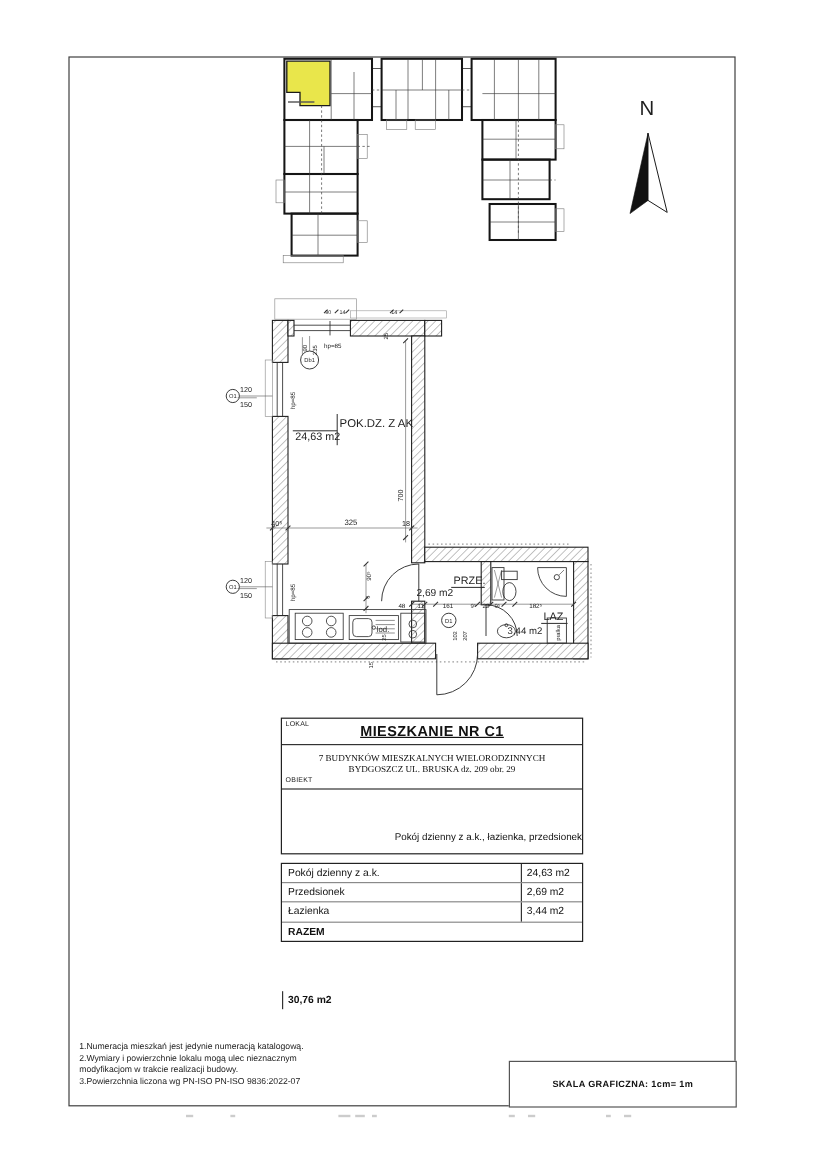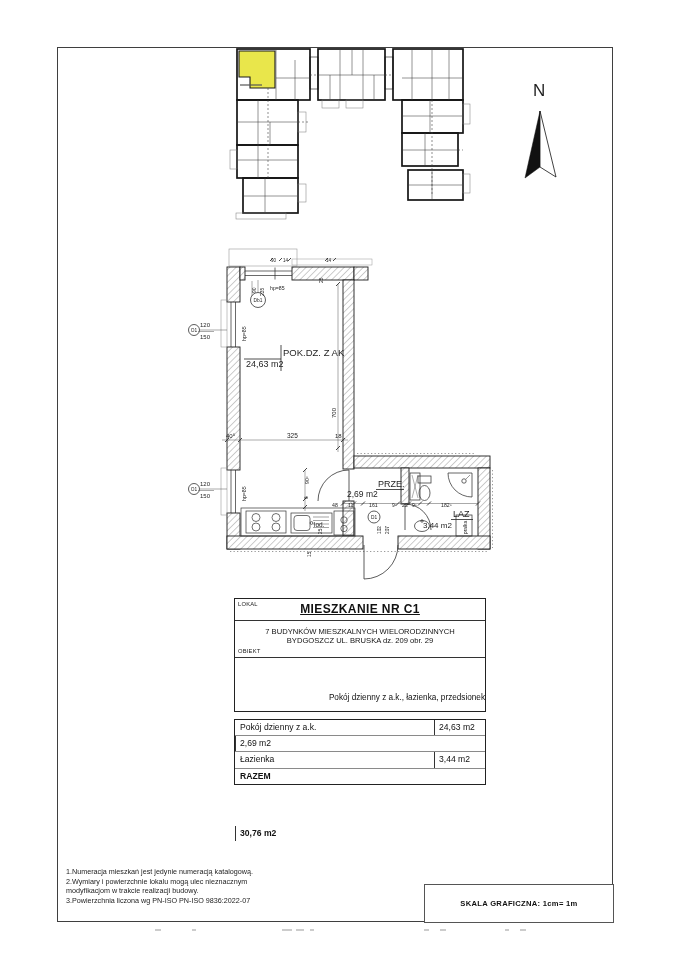--- a/index.html
+++ b/index.html
@@ -12,21 +12,21 @@
   .info-table{position:absolute;left:234px;top:598px;width:252px;color:#111;}
   .tb-main{border:1.4px solid #222;background:#fff;}
   .tb-row{position:relative;border-bottom:1px solid #333;}
   .tb-row:last-child{border-bottom:none;}
   .tb-label{position:absolute;left:3px;font-size:5.8px;color:#222;letter-spacing:.2px;}
   .row-lokal{height:21px;}
   .row-lokal .tb-label{top:2px;}
   .row-lokal .tb-value{text-align:center;line-height:21px;font-size:12px;font-weight:bold;letter-spacing:.4px;text-decoration:underline;}
   .row-obiekt{height:36px;}
   .row-obiekt .tb-label{bottom:3px;}
-  .row-obiekt .tb-value{text-align:center;padding-top:6px;font-size:7.6px;line-height:9.4px;}
+  .row-obiekt .tb-value{text-align:center;padding-top:6px;font-size:7.6px;line-height:9.4px;font-family:Liberation Serif, serif;}
   .row-kond{height:22px;}
   .row-kond .tb-label{top:7px;}
   .row-kond .tb-value{text-align:center;line-height:22px;font-size:12.5px;letter-spacing:1.5px;}
   .row-rooms{height:26px;}
   .row-rooms .tb-value{text-align:right;line-height:26px;font-size:8.2px;margin-top:27px;}
   .tb-areas{margin-top:7px;border:1.4px solid #222;background:#fff;}
   .ar-row{display:flex;height:15.2px;line-height:15.2px;font-size:8.6px;border-bottom:1px solid #8a8a8a;gap:42px;}
   .ar-row:last-child{border-bottom:none;flex-direction:column;}
   .ar-name{flex:1;padding-left:5px;}
   .ar-val{width:46px;border-left:1px solid #333;padding-left:4px;}
@@ -244,20 +244,21 @@
       <div class="tb-row row-rooms">
         <div class="tb-value">Pokój dzienny z a.k., łazienka, przedsionek</div>
       </div>
     </div>
     <div class="tb-areas">
       <div class="ar-row">
         <span class="ar-name">Pokój dzienny z a.k.</span>
         <span class="ar-val">24,63 m2</span>
       </div>
       <div class="ar-row">
+        <span class="ar-name">Przedsionek</span>
         <span class="ar-val">2,69 m2</span>
       </div>
       <div class="ar-row">
         <span class="ar-name">Łazienka</span>
         <span class="ar-val">3,44 m2</span>
       </div>
       <div class="ar-row total">
         <span class="ar-name">RAZEM</span>
         <span class="ar-val">30,76 m2</span>
       </div>

